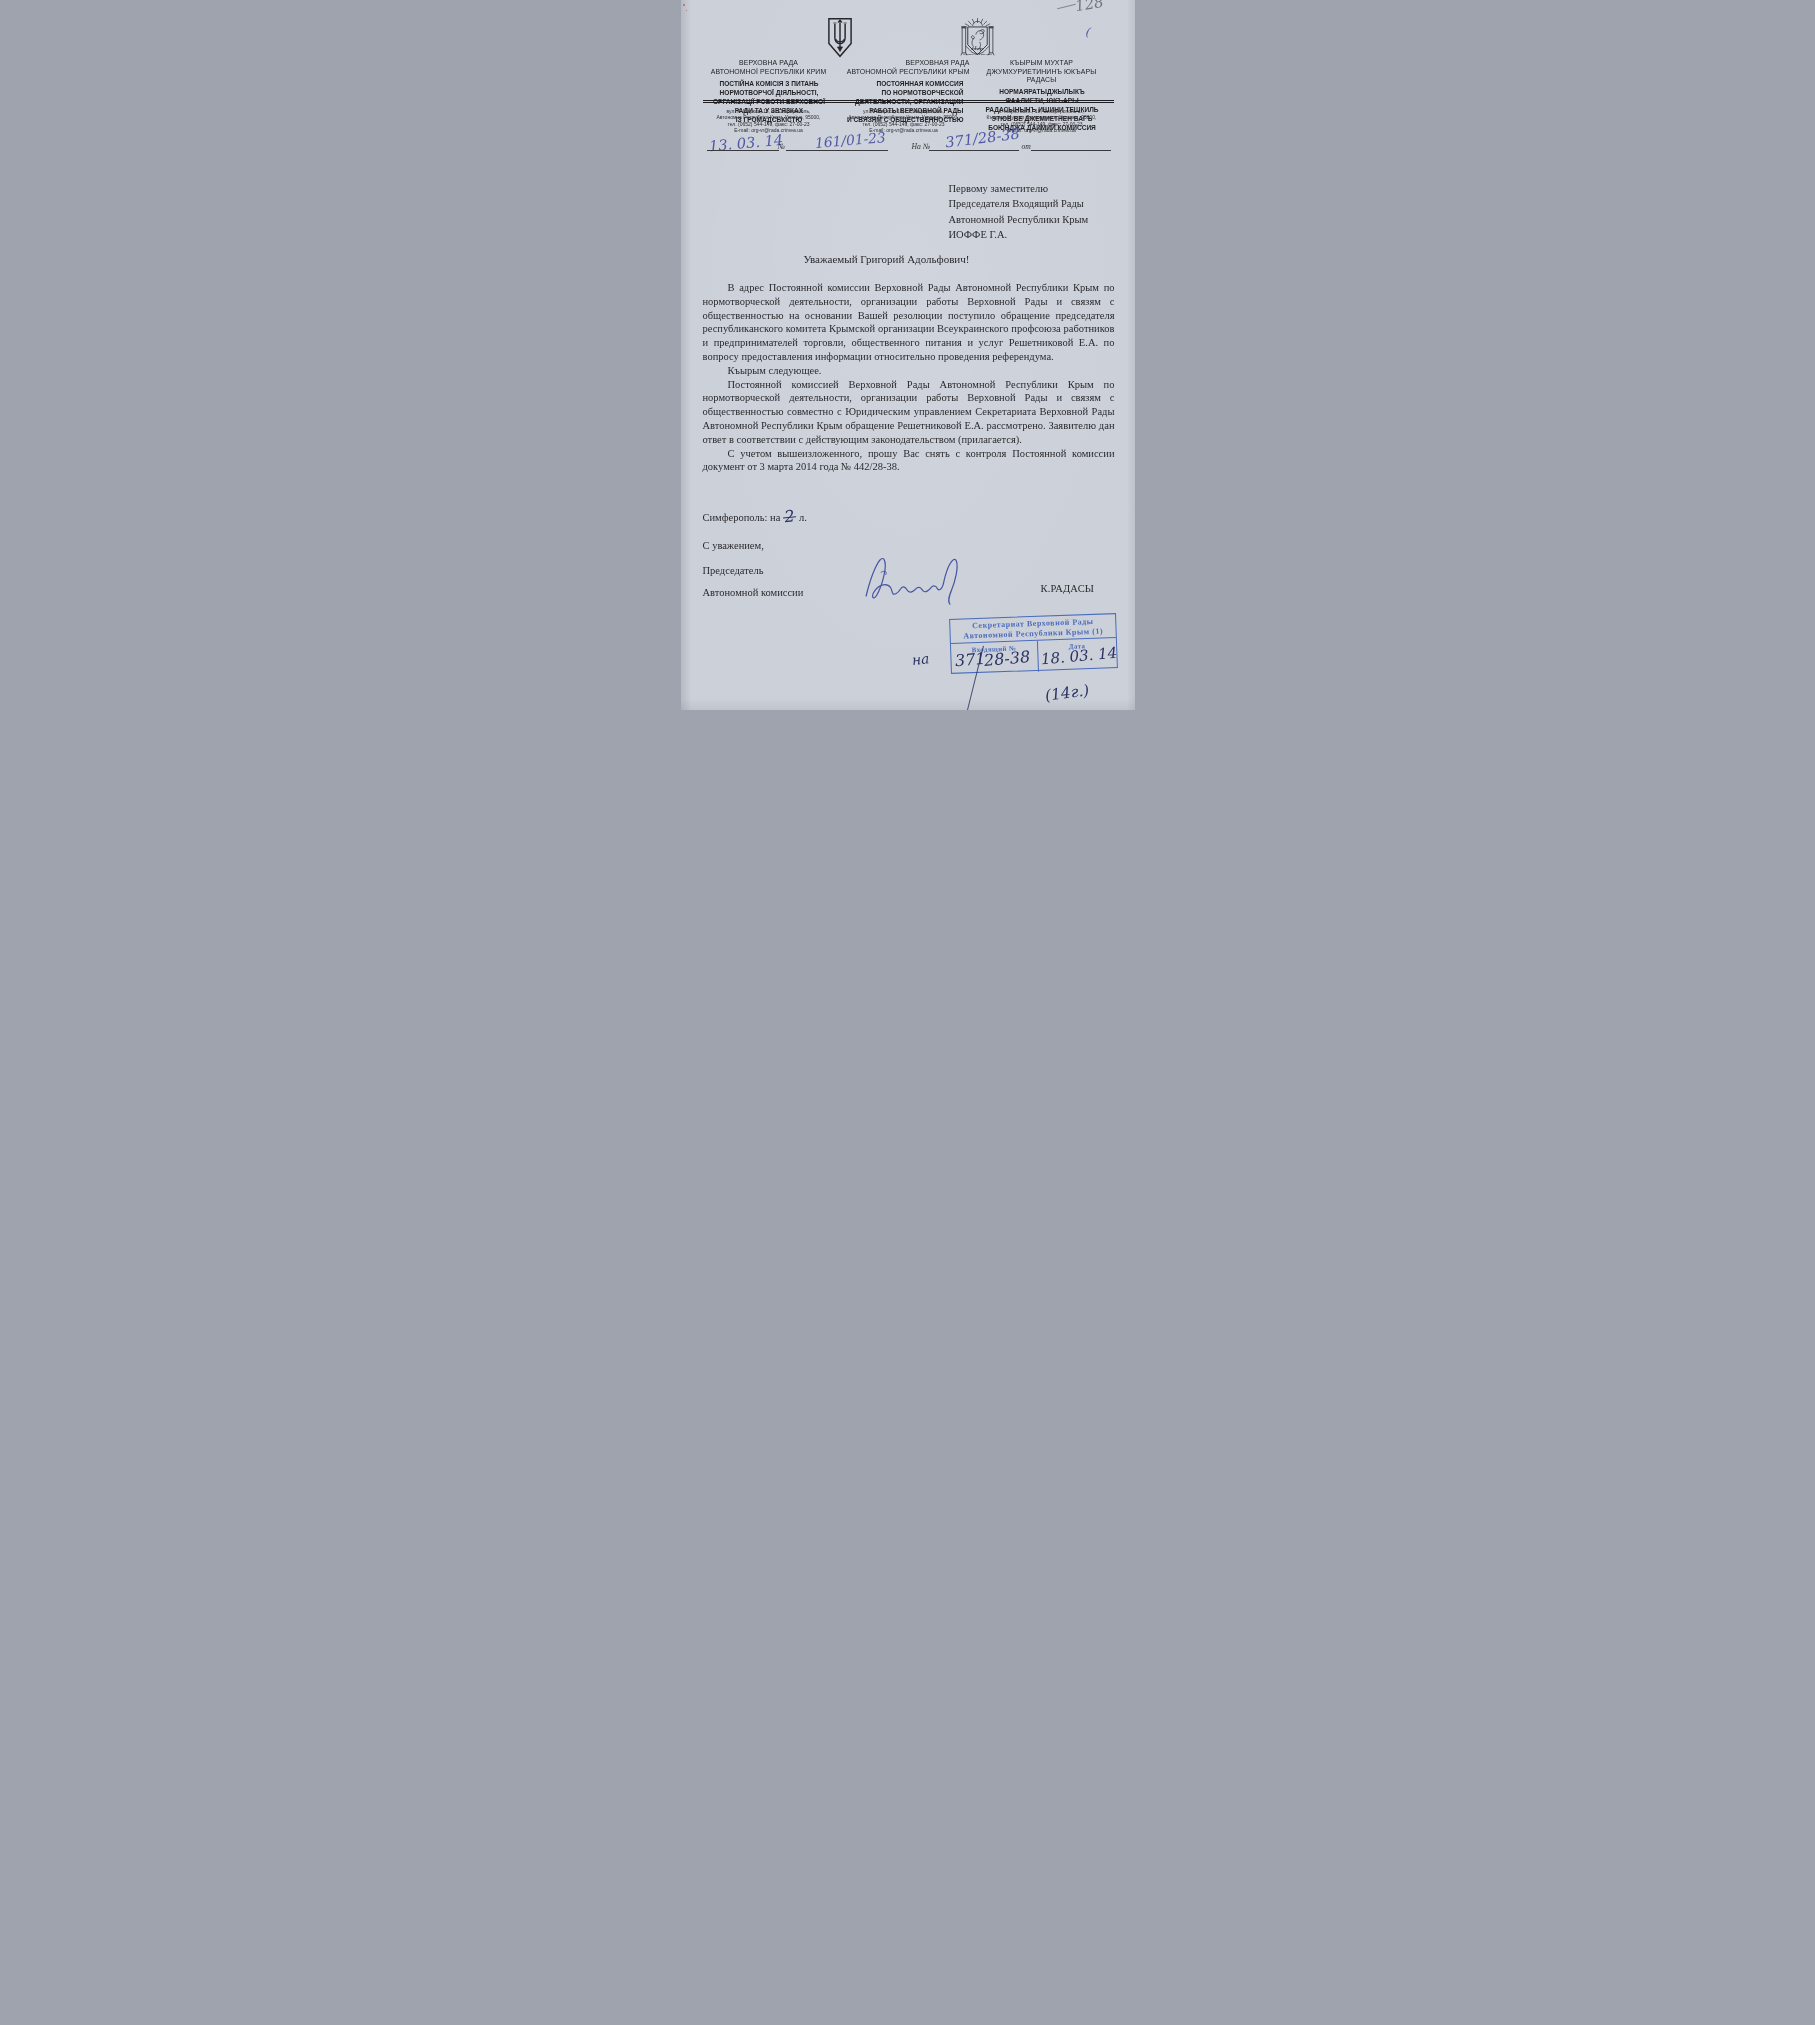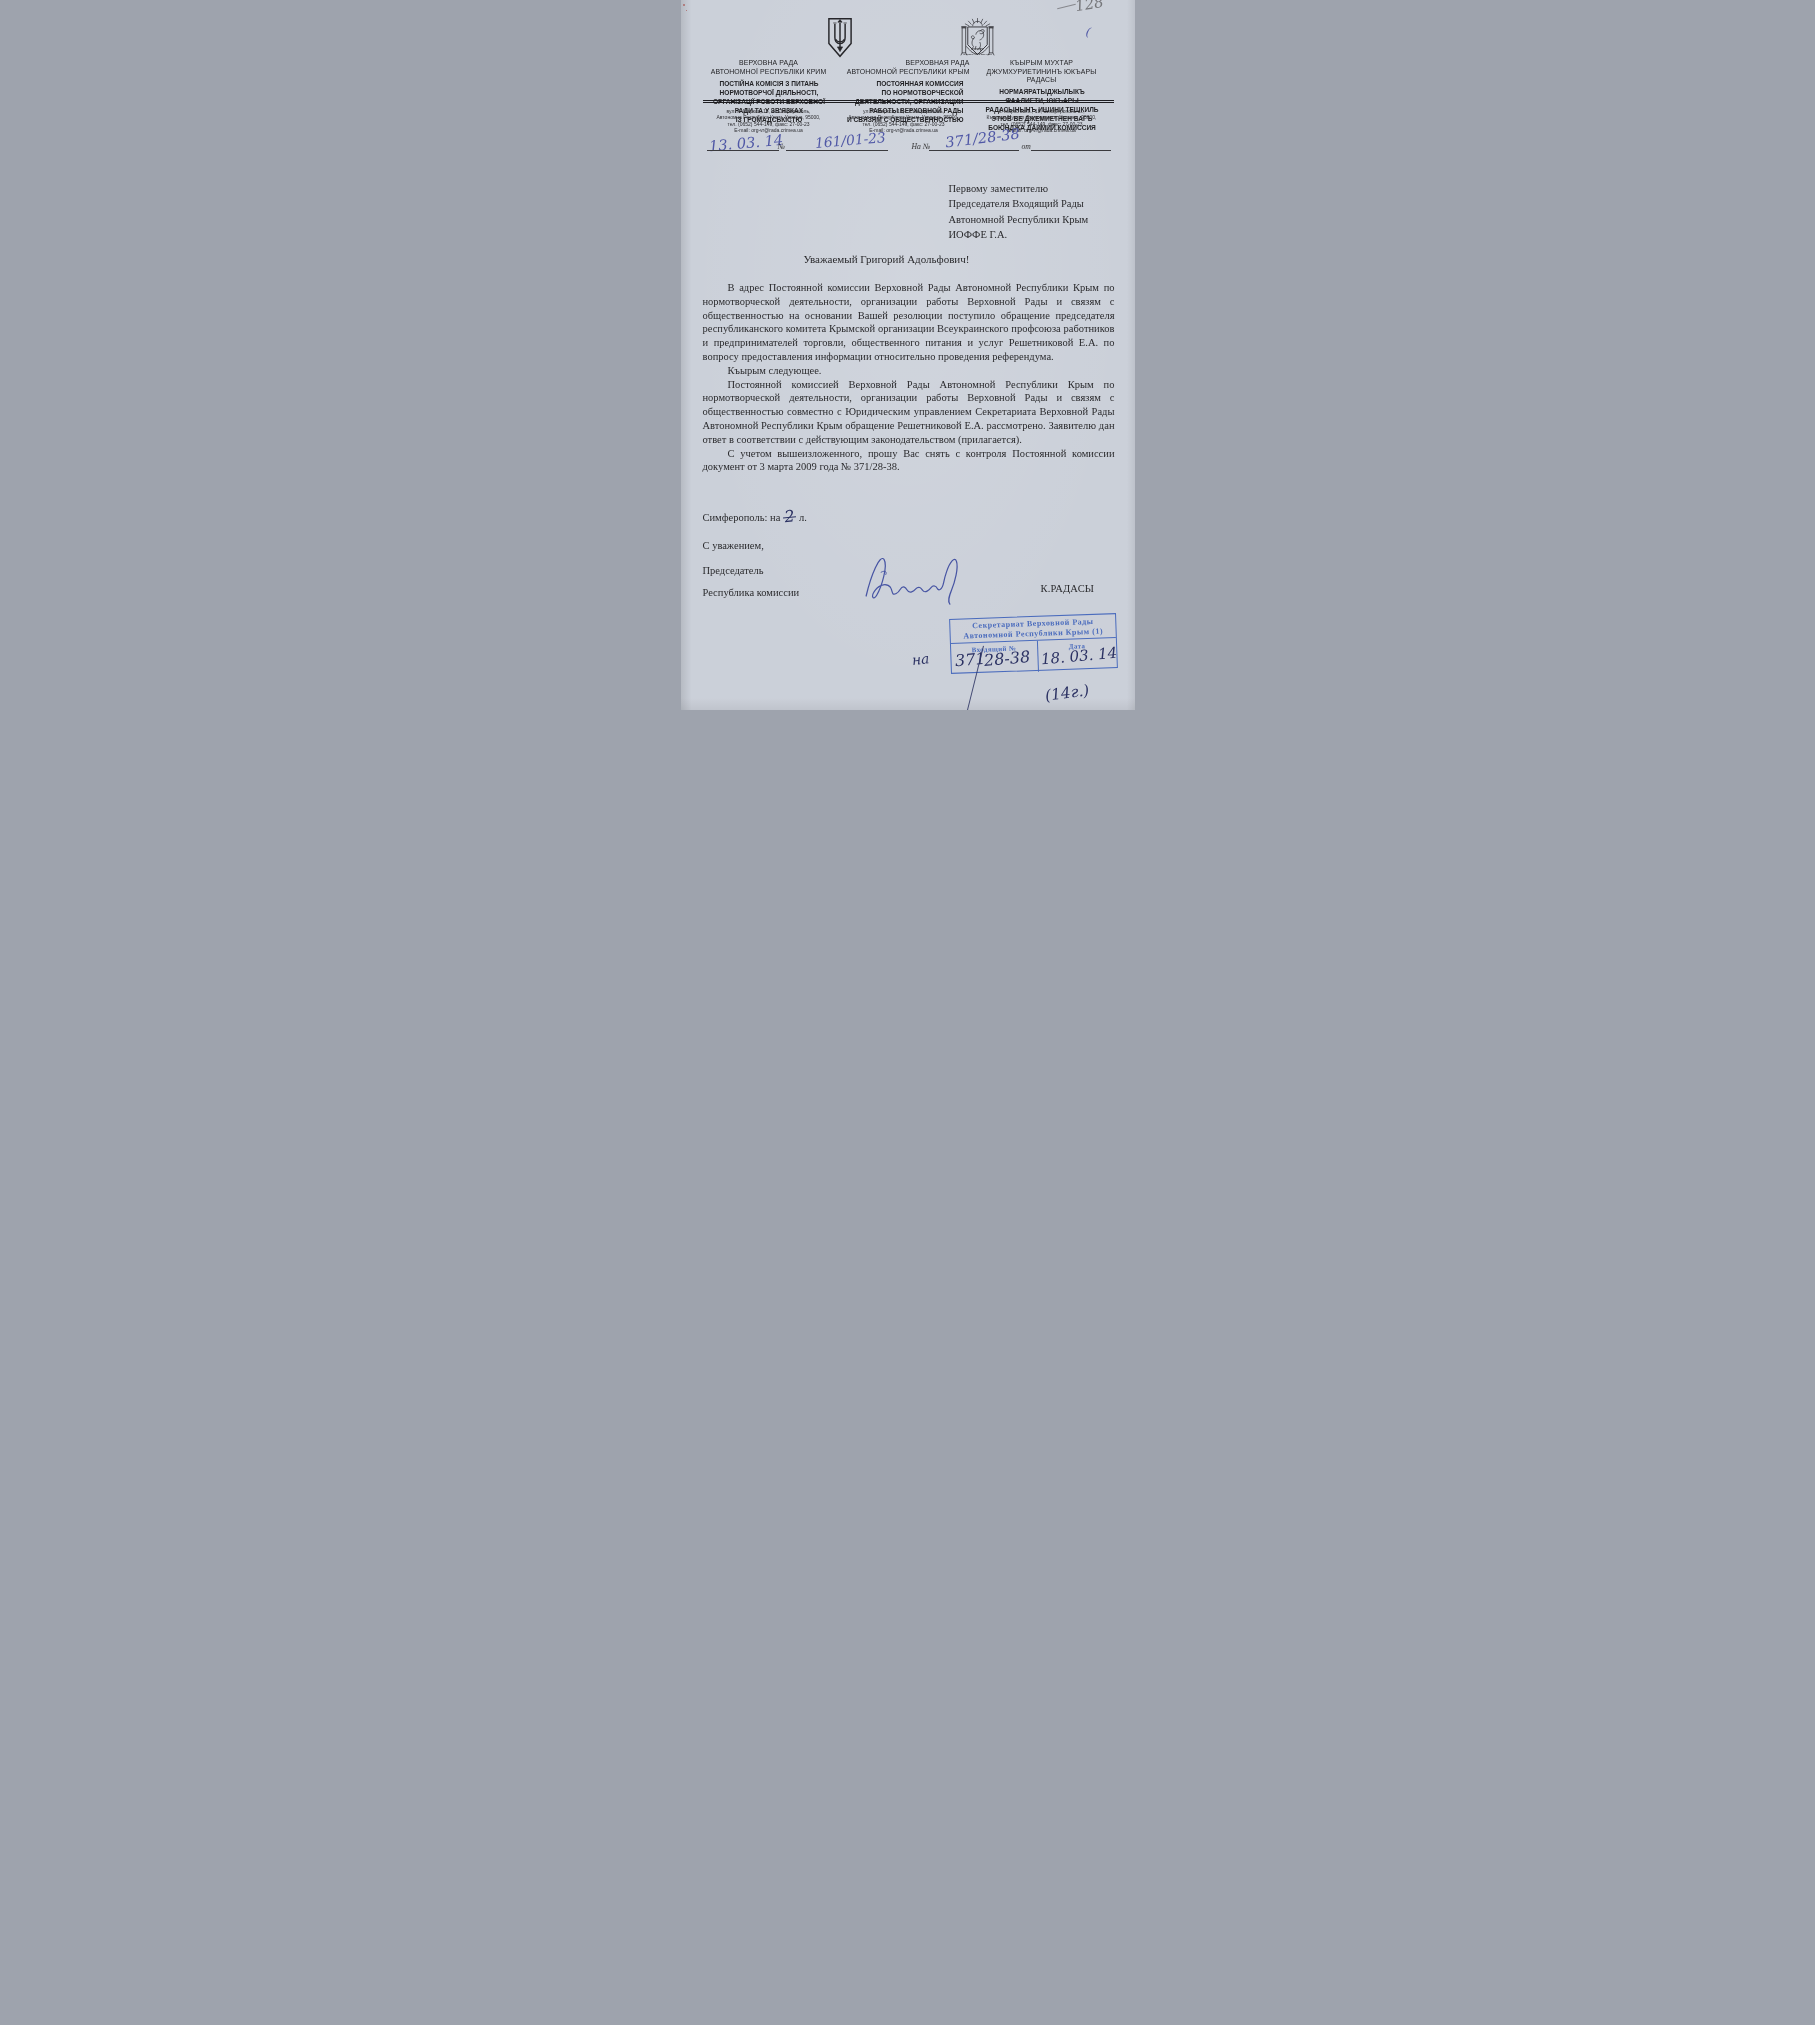--- a/index.html
+++ b/index.html
@@ -184,32 +184,32 @@
       <div class="ln">Автономной Республики Крым</div>
       <div class="ln">ИОФФЕ Г.А.</div>
     </div>
 
   <div class="salutation serif">Уважаемый Григорий Адольфович!</div>
 
   <div class="body serif">
     <p>В адрес Постоянной комиссии Верховной Рады Автономной Республики Крым по нормотворческой деятельности, организации работы Верховной Рады и связям с общественностью на основании Вашей резолюции поступило обращение председателя республиканского комитета Крымской организации Всеукраинского профсоюза работников и предпринимателей торговли, общественного питания и услуг Решетниковой Е.А. по вопросу предоставления информации относительно проведения референдума.</p>
     <p>Къырым следующее.</p>
     <p>Постоянной комиссией Верховной Рады Автономной Республики Крым по нормотворческой деятельности, организации работы Верховной Рады и связям с общественностью совместно с Юридическим управлением Секретариата Верховной Рады Автономной Республики Крым обращение Решетниковой Е.А. рассмотрено. Заявителю дан ответ в соответствии с действующим законодательством (прилагается).</p>
-    <p>С учетом вышеизложенного, прошу Вас снять с контроля Постоянной комиссии документ от 3 марта 2009 года № 371/28-38.</p>
+    <p>С учетом вышеизложенного, прошу Вас снять с контроля Постоянной комиссии документ от 3 марта 2014 года № 442/28-38.</p>
   </div>
 
   <div class="abs serif bigline" style="left:22px;top:512px;">
     <span>Симферополь: на</span>
     <span class="hand ink" style="display:inline-block;font-size:16px;line-height:0;transform:translateY(0.8px) rotate(-6deg);padding:0 1.6px;border-bottom:0.8px solid #2c3263;">2</span>
     <span>л.</span>
   </div>
 
   <div class="abs serif bigline" style="left:22px;top:540px;">С уважением,</div>
   <div class="abs serif bigline" style="left:22px;top:565px;">Председатель</div>
-  <div class="abs serif bigline" style="left:22px;top:587px;">Республика комиссии</div>
+  <div class="abs serif bigline" style="left:22px;top:587px;">Автономной комиссии</div>
   <div class="abs serif bigline" style="left:360px;top:583px;letter-spacing:0.2px;">К.РАДАСЫ</div>
 
   <div class="abs" style="left:177px;top:548px;">
     <svg width="126" height="57" viewBox="0 0 310 140">
       <path d="M20,118 C32,66 54,14 64,28 C74,44 58,96 46,116 C38,130 30,120 42,104
                C54,88 72,86 80,97 C86,106 82,118 94,112 C106,106 104,92 114,96
                C122,99 120,112 132,108 C144,104 142,94 152,97 C160,100 158,112 170,106
                C182,100 180,90 190,94 C196,96 194,106 202,102 C212,97 208,86 218,58
                C226,34 238,20 242,32 C248,48 238,84 230,104 C224,119 220,130 226,138" fill="none" stroke="#3c4a9e" stroke-width="3" stroke-linecap="round" opacity=".92"></path>
       <path d="M56,60 c10,-6 16,-2 12,6" fill="none" stroke="#3c4a9e" stroke-width="2.4" opacity=".85"></path>

